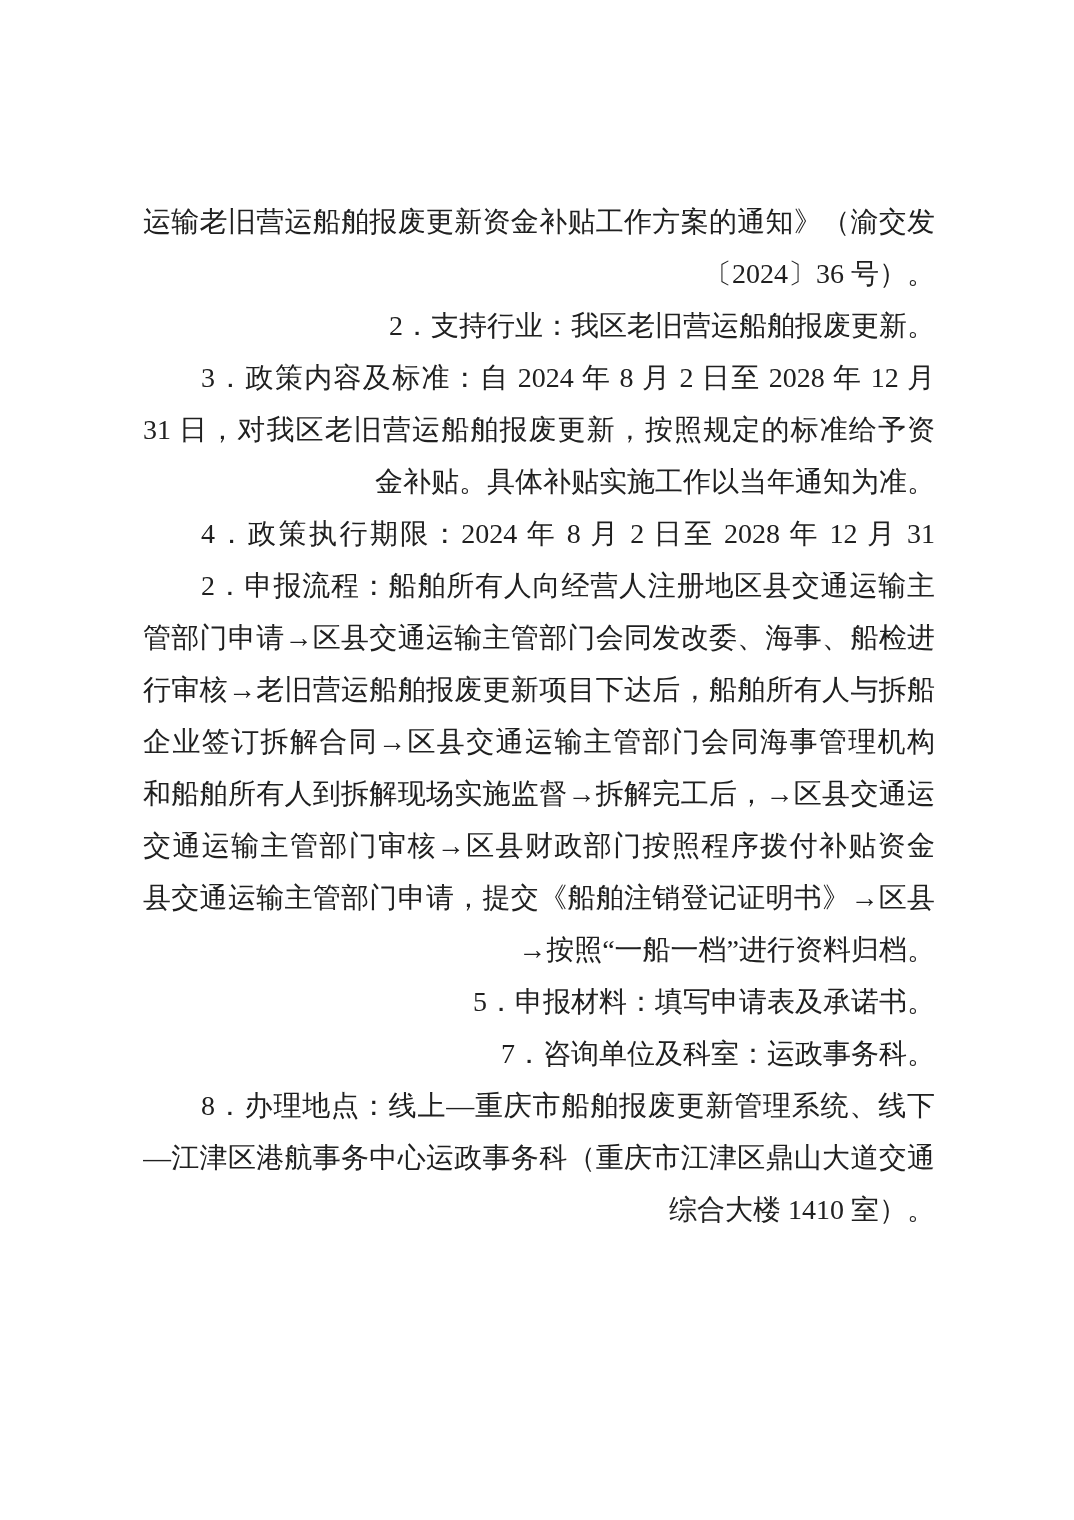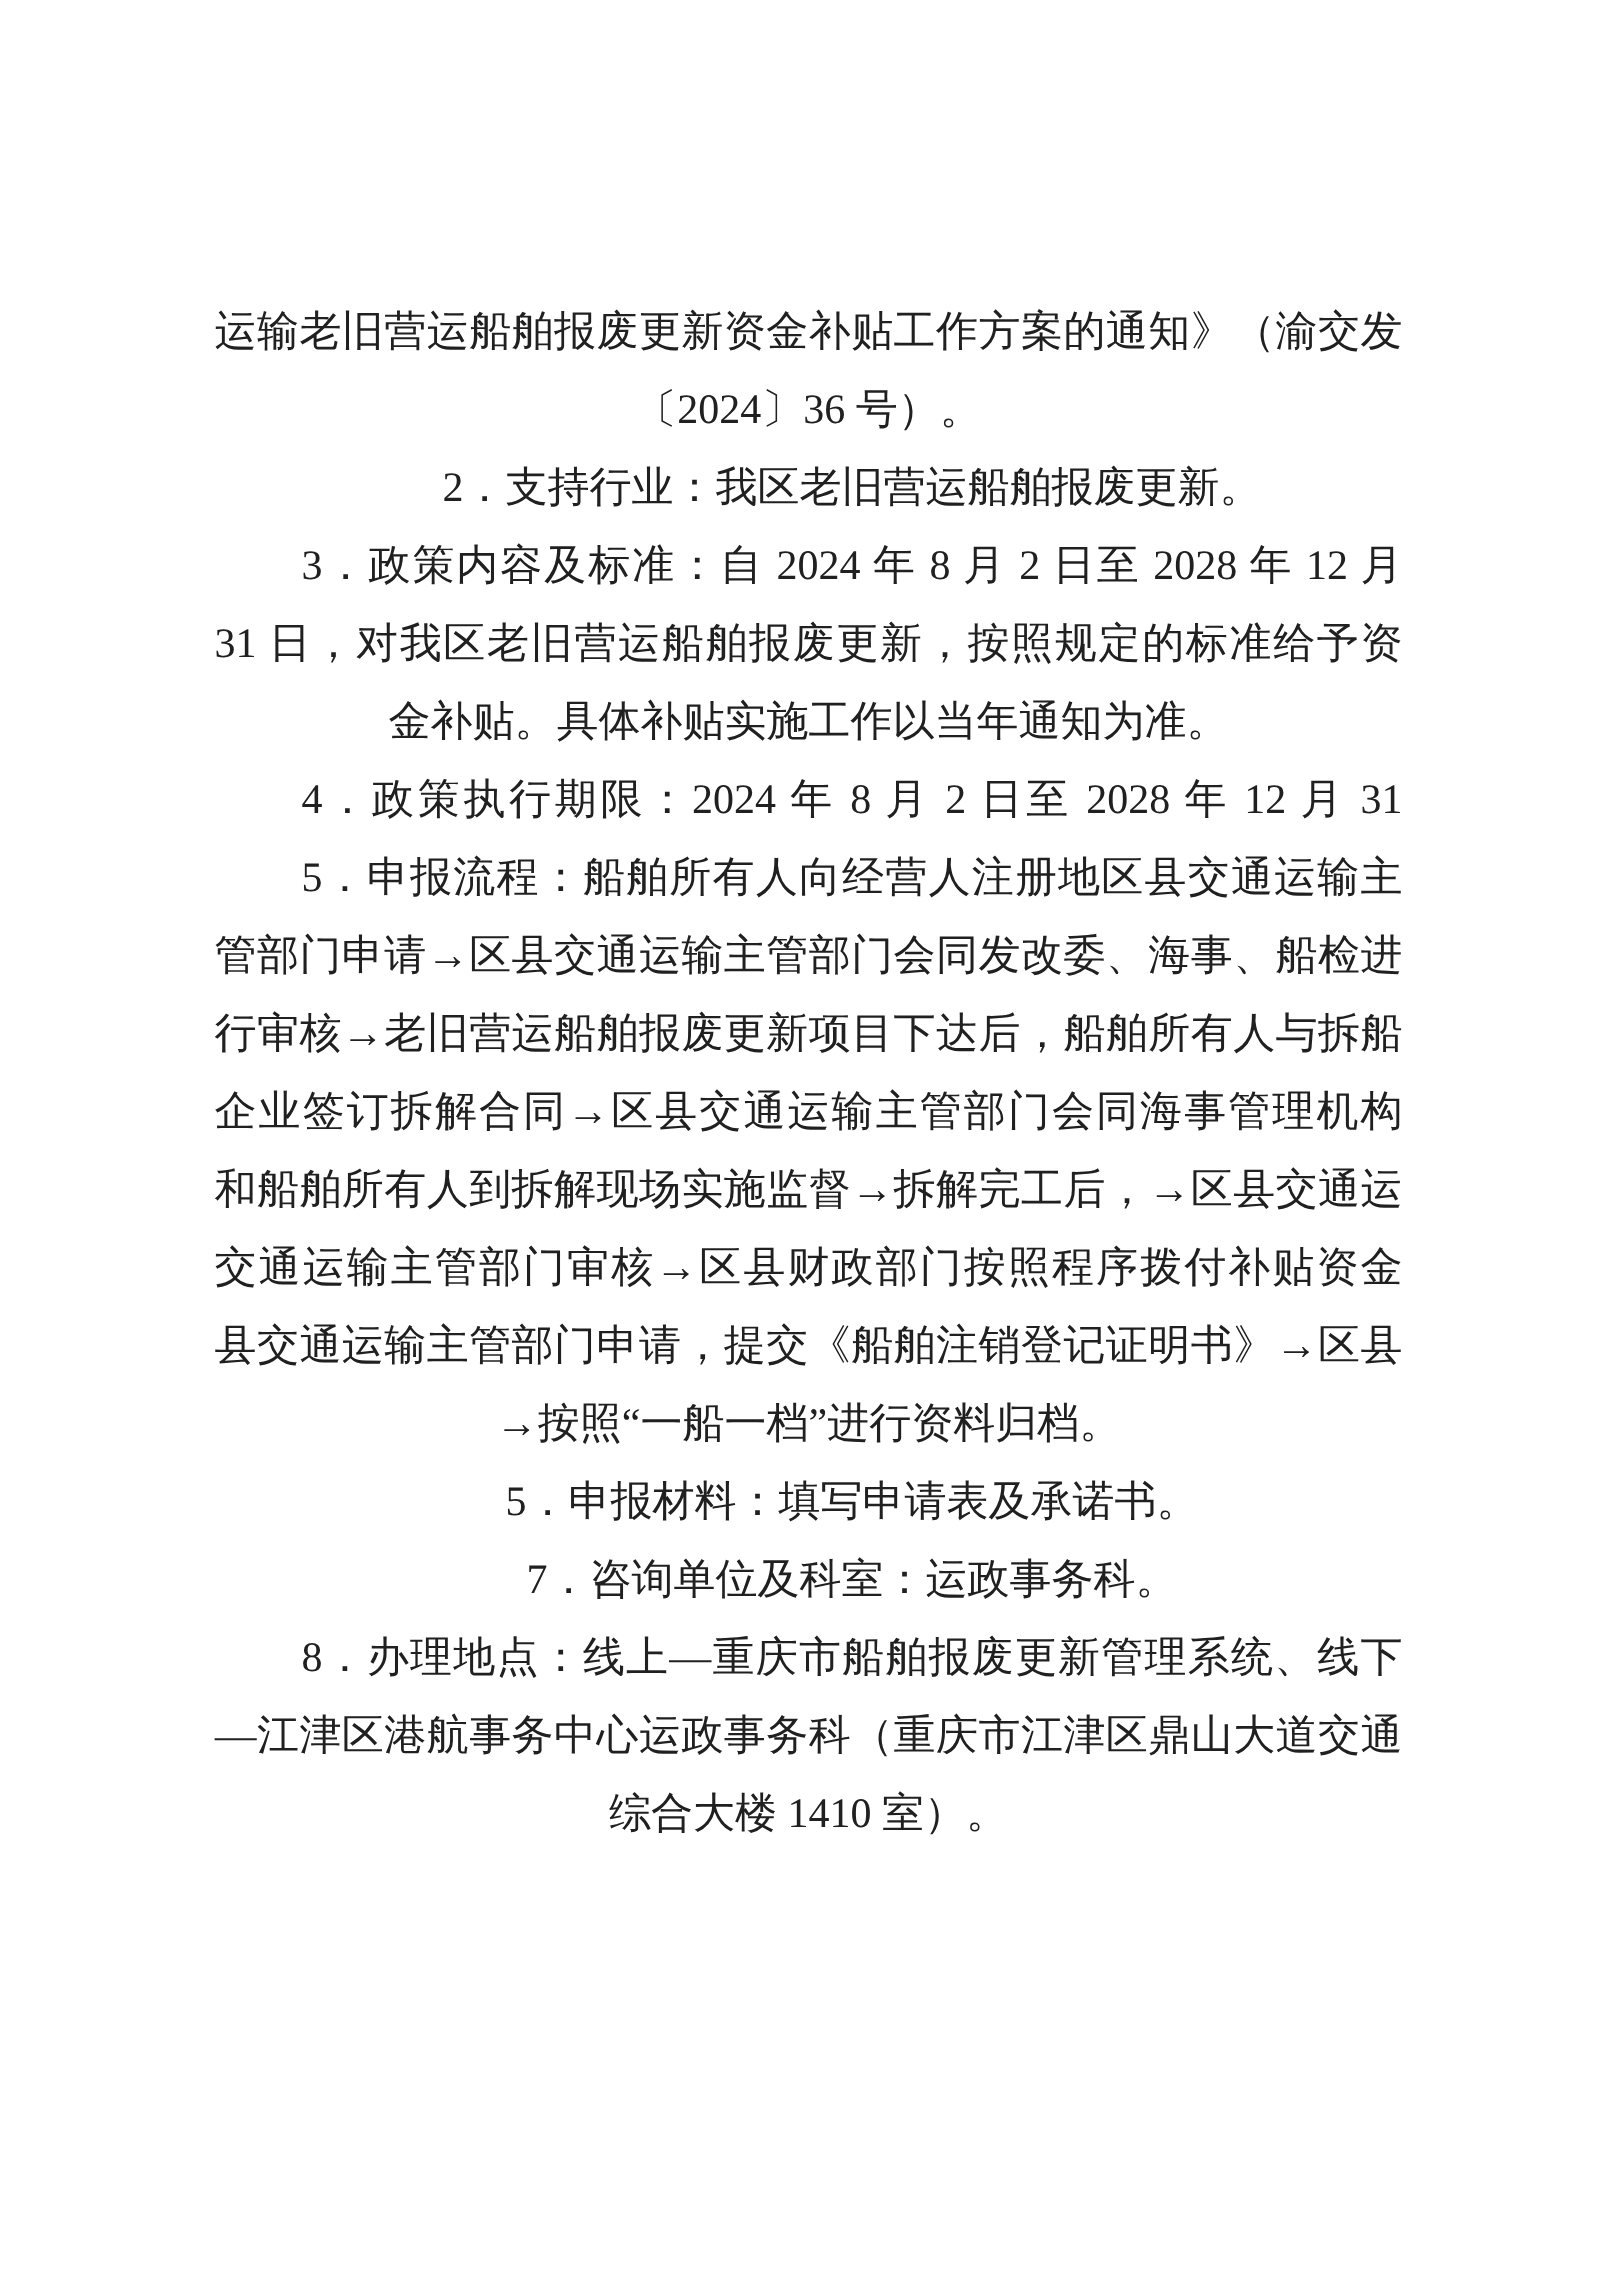--- a/index.html
+++ b/index.html
@@ -22,21 +22,21 @@
     left: 143px;
     top: 196px;
     width: 792px;
     font-size: 28px;
     line-height: 52px;
   }
   .line {
     height: 52px;
     overflow: hidden;
     white-space: nowrap;
-    text-align: center;
+    text-align: right;
   }
   .line.full {
     white-space: normal;
     text-align: justify;
     text-align-last: justify;
   }
   .line.indent {
     text-indent: 58px;
   }
   .footer {
@@ -58,21 +58,21 @@
 <div class="page">
   <div class="text-block" id="text-block">
 
   <div class="line full">运输老旧营运船舶报废更新资金补贴工作方案的通知》（渝交发</div>
       <div class="line">〔2024〕36 号）。</div>
       <div class="line indent">2．支持行业：我区老旧营运船舶报废更新。</div>
       <div class="line indent full">3．政策内容及标准：自 2024 年 8 月 2 日至 2028 年 12 月</div>
       <div class="line full">31 日，对我区老旧营运船舶报废更新，按照规定的标准给予资</div>
       <div class="line">金补贴。具体补贴实施工作以当年通知为准。</div>
       <div class="line indent full">4．政策执行期限：2024 年 8 月 2 日至 2028 年 12 月 31 日。</div>
-      <div class="line indent full">5．申报流程：船舶所有人向经营人注册地区县交通运输主</div>
+      <div class="line indent full">2．申报流程：船舶所有人向经营人注册地区县交通运输主</div>
       <div class="line full">管部门申请→区县交通运输主管部门会同发改委、海事、船检进</div>
       <div class="line full">行审核→老旧营运船舶报废更新项目下达后，船舶所有人与拆船</div>
       <div class="line full">企业签订拆解合同→区县交通运输主管部门会同海事管理机构</div>
       <div class="line full">和船舶所有人到拆解现场实施监督→拆解完工后，→区县交通运</div>
       <div class="line full">交通运输主管部门审核→区县财政部门按照程序拨付补贴资金</div>
       <div class="line full">县交通运输主管部门申请，提交《船舶注销登记证明书》→区县</div>
       <div class="line">→按照“一船一档”进行资料归档。</div>
       <div class="line indent">5．申报材料：填写申请表及承诺书。</div>
       <div class="line indent">7．咨询单位及科室：运政事务科。</div>
       <div class="line indent full">8．办理地点：线上—重庆市船舶报废更新管理系统、线下</div>

